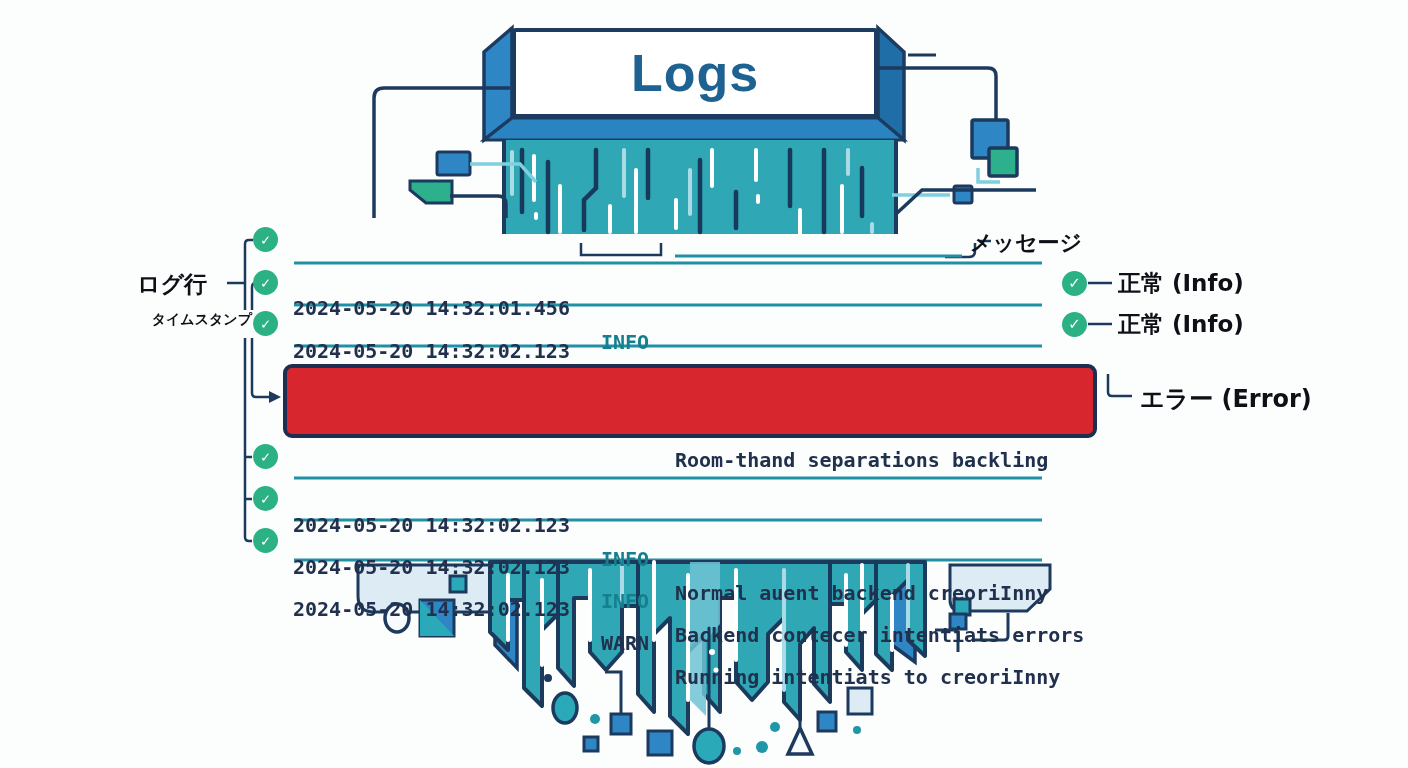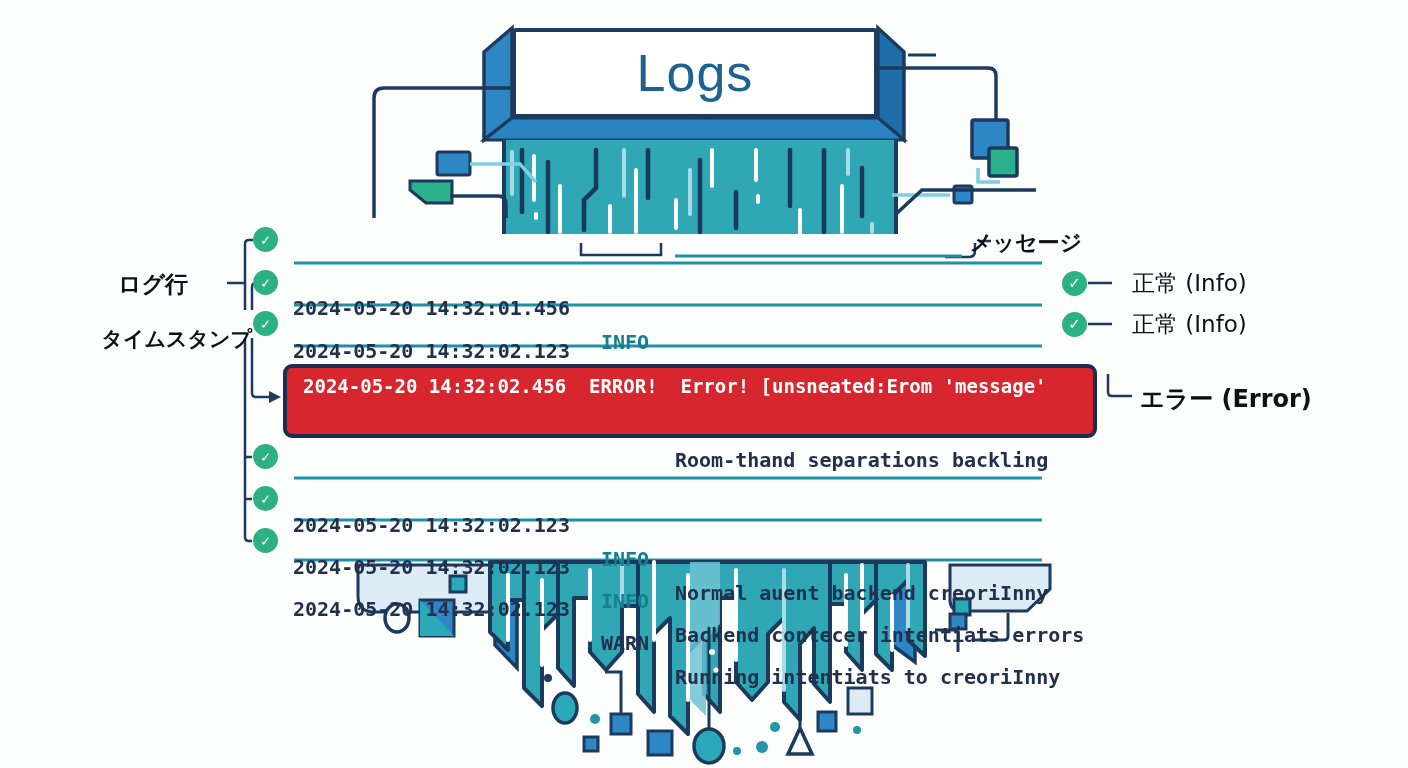--- a/index.html
+++ b/index.html
@@ -4,48 +4,48 @@
 <style>
   html,body{margin:0;padding:0;background:#fff;}
   .canvas{position:relative;width:1408px;height:768px;background:#fcfdfd;overflow:hidden;
           font-family:"DejaVu Sans","Liberation Sans",sans-serif;}
   svg.art{position:absolute;left:0;top:0;}
 
   
   .logs-box{position:absolute;left:512px;top:28px;width:366px;height:90px;background:#ffffff;
             border:4px solid #1d3a5f;border-radius:4px;box-sizing:border-box;
             display:flex;align-items:center;justify-content:center;}
-  .logs-box span{font-family:"Liberation Sans","DejaVu Sans",sans-serif;font-weight:400;
+  .logs-box span{font-family:"Liberation Sans","DejaVu Sans",sans-serif;font-weight:700;
                  font-size:52px;color:#1d6290;letter-spacing:1px;}
 
   
   .jp{position:absolute;font-weight:700;color:#0d1117;white-space:nowrap;}
   .stream-label{left:938px;top:42px;font-size:23px;}
-  .label-logline{left:118px;top:269px;width:108px;text-align:left;font-size:23px;}
-  .label-timestamp{left:80px;top:311px;width:172px;text-align:right;font-size:21px;margin-top:14px;}
+  .label-logline{left:118px;top:269px;width:108px;text-align:center;font-size:23px;}
+  .label-timestamp{left:80px;top:311px;width:172px;text-align:right;font-size:14px;}
   .label-message{left:970px;top:228px;font-size:22px;}
   .label-error{left:1140px;top:383px;font-size:24px;}
 
   
   .log-row{position:absolute;left:293px;height:34px;line-height:34px;white-space:pre;
            font-family:"DejaVu Sans Mono","Liberation Mono",monospace;font-weight:700;
            font-size:20px;color:#20304d;}
   .log-row .ts{position:absolute;left:0;}
   .log-row .lvl{position:absolute;left:292px;color:#147f8e;margin-left:16px;}
   .log-row .lvl.lvl-warn{color:#20304d;}
   .log-row .msg{position:absolute;left:382px;}
   .check{position:absolute;width:25px;height:25px;border-radius:50%;background:#2bb183;
          color:#fff;font-size:15px;font-weight:700;display:flex;align-items:center;
          justify-content:center;box-sizing:border-box;}
   .log-row .check{left:-40px;top:4px;}
 
   
   .status{position:absolute;left:1062px;height:34px;display:flex;align-items:center;}
   .status .check{position:relative;flex:0 0 auto;}
-  .status .txt{font-weight:400;font-size:23px;color:#0d1117;margin-left:45px;white-space:nowrap;}
+  .status .txt{font-weight:700;font-size:23px;color:#0d1117;margin-left:31px;white-space:nowrap;}
 
   
   .error-box{position:absolute;left:283px;top:364px;width:814px;height:74px;background:#d8262e;
              border:4px solid #1d2e52;border-radius:9px;box-sizing:border-box;
              font-family:"DejaVu Sans Mono","Liberation Mono",monospace;font-weight:700;
              font-size:19px;color:#ffffff;}
   .error-box .line1{position:absolute;left:16px;top:7px;white-space:pre;}
   .error-box .line2{position:absolute;left:458px;top:36px;white-space:pre;}
 </style>
 </head>
@@ -252,21 +252,20 @@
     <span class="msg">Backend current execution tømen</span>
   </div>
   <div class="log-row" style="top:307px;">
     <span class="check">✓</span>
     <span class="ts">2024-05-20 14:32:02.456</span>
     <span class="lvl">INFO</span>
     <span class="msg">Room-thand separations backling</span>
   </div>
 
   <div class="error-box">
-    <span class="line1">2024-05-20 14:32:02.456  ERROR!  Error! [unsneated:Erom 'message'</span>
   </div>
 
   <div class="log-row" style="top:440px;">
     <span class="check">✓</span>
     <span class="ts">2024-05-20 14:32:02.123</span>
     <span class="lvl">INFO</span>
     <span class="msg">Normal auent backend creoriInny</span>
   </div>
   <div class="log-row" style="top:482px;">
     <span class="check">✓</span>

